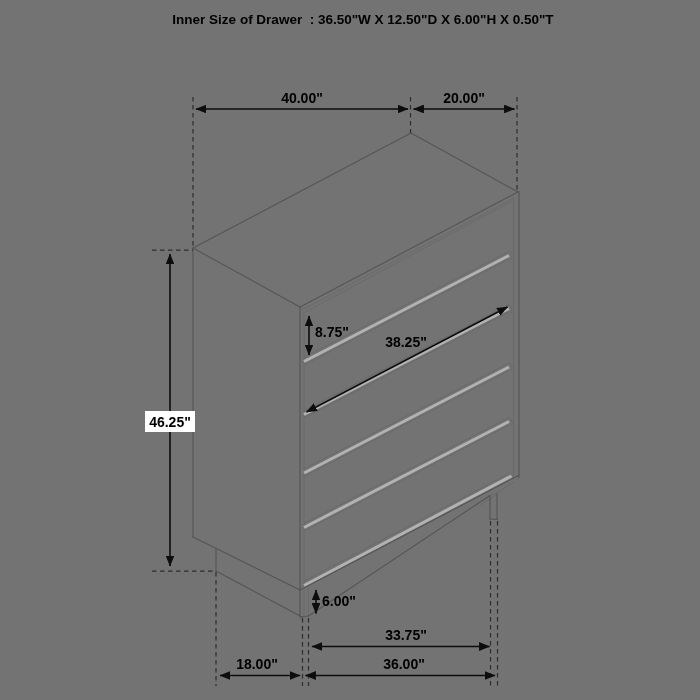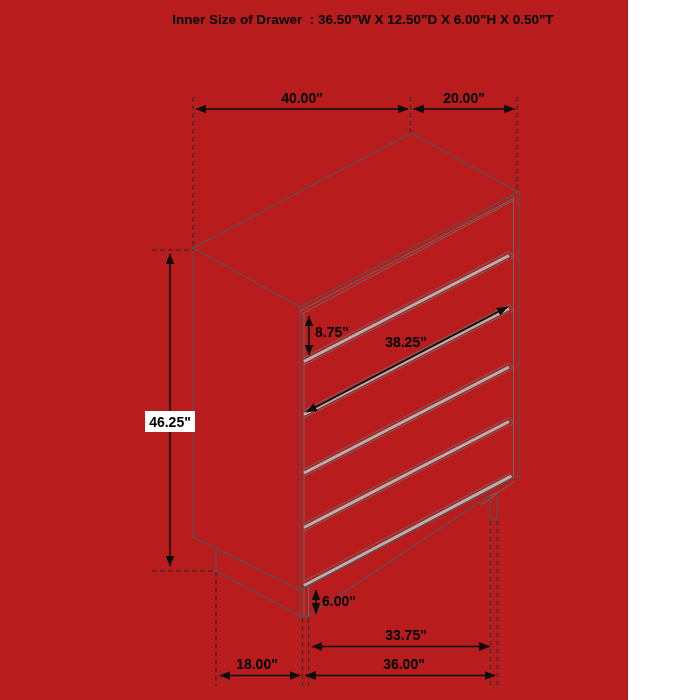--- a/index.html
+++ b/index.html
@@ -1,16 +1,16 @@
 <!DOCTYPE html>
 <html><head>
 <meta charset="utf-8">
 <style>
   html,body{margin:0;padding:0;background:#ffffff;}
-  .stage{position:relative;width:628px;height:700px;background:#b91c1c;overflow:hidden;
+  .stage{position:relative;width:700px;height:700px;background:#737373;overflow:hidden;
          font-family:"Liberation Sans", sans-serif;}
   svg{display:block;}
   .cab{stroke:#555;stroke-width:1.1;fill:none;stroke-linecap:round;}
   .cab2{stroke:#6a6a6a;stroke-width:1;fill:none;}
   .gray{stroke:#b2b2b2;stroke-width:3;fill:none;}
   .dash{stroke:#2f2f2f;stroke-width:1.25;fill:none;stroke-dasharray:4.5 3.5;}
   .dim{stroke:#0d0d0d;stroke-width:1.6;fill:none;}
   .lbl{font-family:"Liberation Sans", sans-serif;font-weight:700;font-size:14px;fill:#000;white-space:pre;}
   .ttl{font-family:"Liberation Sans", sans-serif;font-weight:700;font-size:13.5px;fill:#000;white-space:pre;}
 </style>

